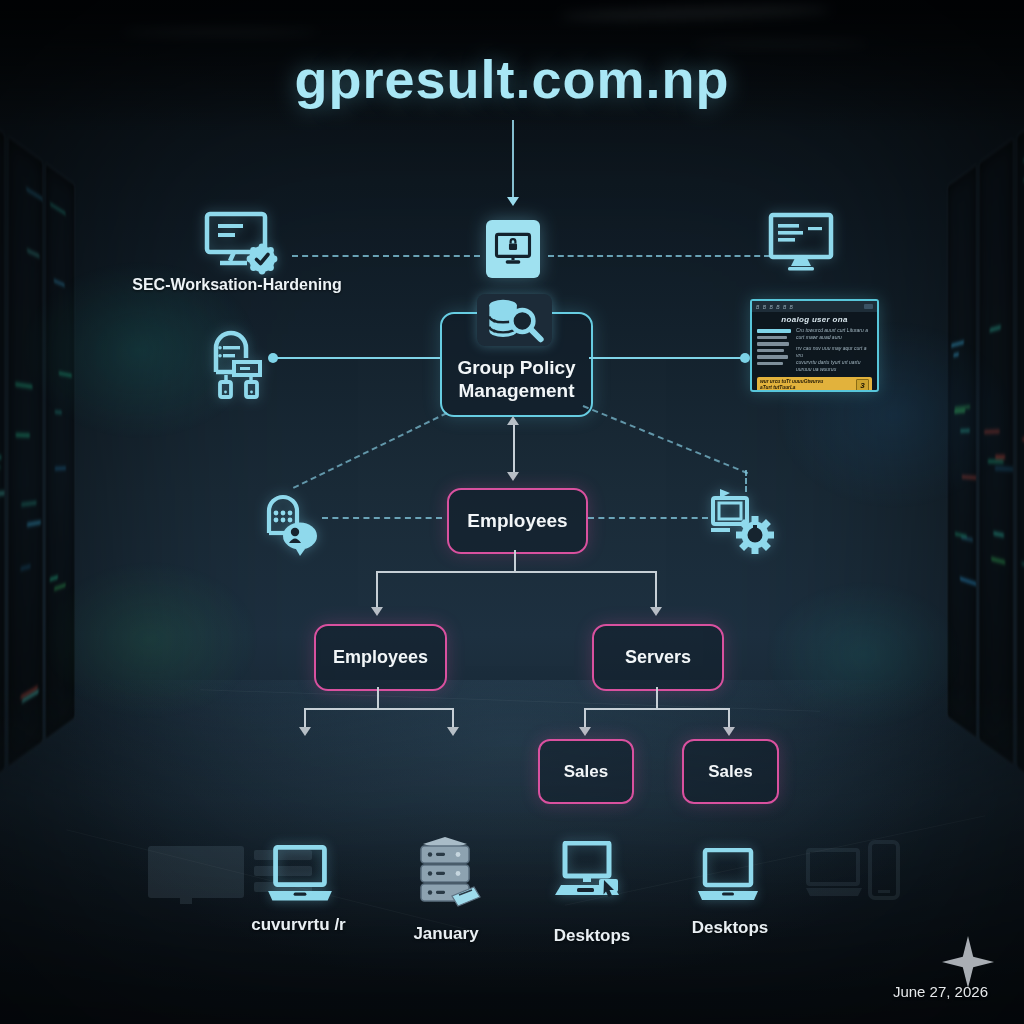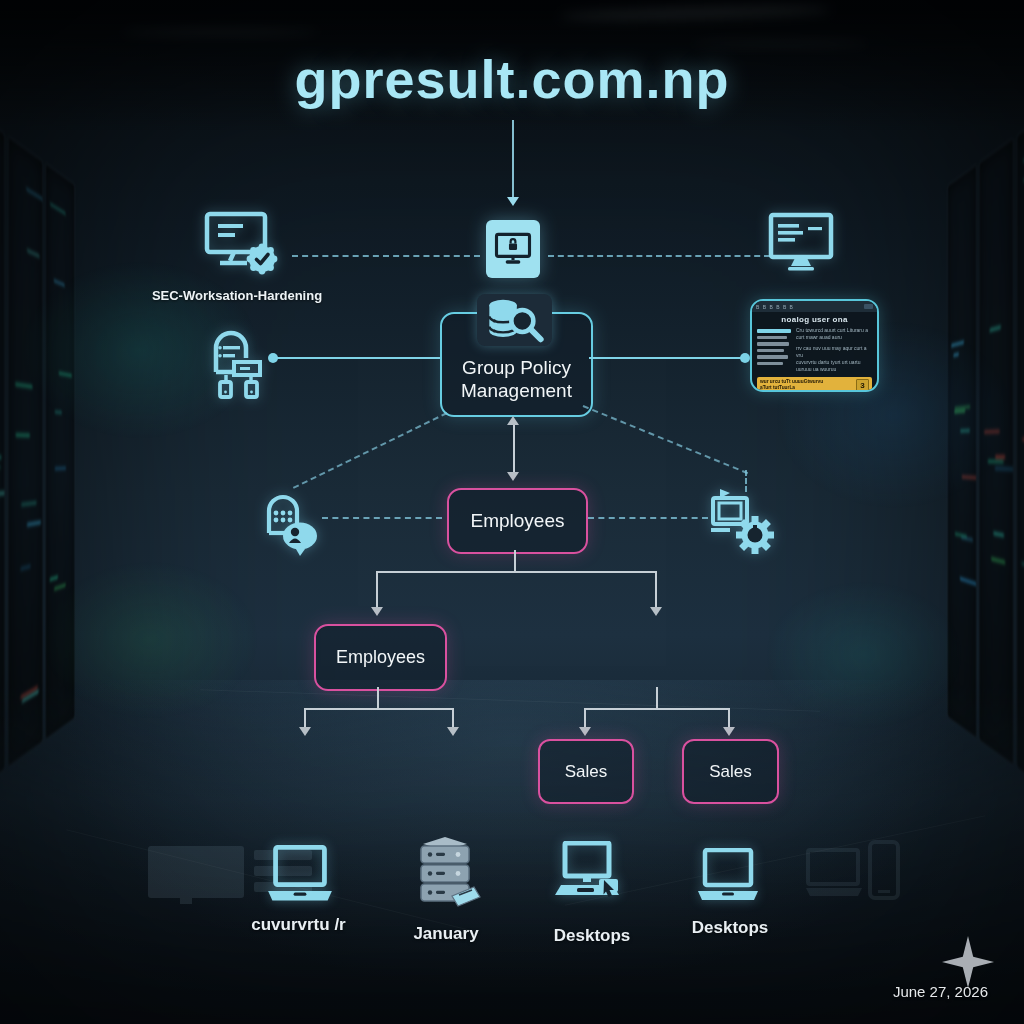--- a/index.html
+++ b/index.html
@@ -24,42 +24,42 @@
     background:radial-gradient(ellipse at 50% 18%,rgba(70,106,132,.28),rgba(0,0,0,0) 62%),
                linear-gradient(180deg,rgba(28,45,58,0),rgba(26,42,55,.4) 35%,rgba(9,15,21,.85) 100%);}
   .seam{position:absolute;height:1px;background:rgba(210,230,240,.05);z-index:3;}
   .vig{position:absolute;inset:0;box-shadow:inset 0 0 240px 70px rgba(0,0,0,.62);z-index:5;pointer-events:none;}
   
   .dg{position:absolute;inset:0;z-index:10;}
   .title{left:0;right:0;top:48px;text-align:center;font-size:54px;font-weight:700;color:#a9e7f5;
     letter-spacing:1px;text-shadow:0 0 22px rgba(120,210,235,.4);}
   .lbl{color:#edf3f6;font-weight:700;text-shadow:0 1px 3px rgba(0,0,0,.6);}
   .box{border-radius:14px;background:rgba(15,28,40,.5);display:flex;flex-direction:column;align-items:center;
-    justify-content:center;color:#f2f6f8;font-weight:400;text-align:center;}
+    justify-content:center;color:#f2f6f8;font-weight:700;text-align:center;}
   .box.cyan{border:2.5px solid #67cde2;box-shadow:0 0 18px rgba(100,205,228,.22);}
   .box.pink{border:2.5px solid #d9519f;box-shadow:0 0 18px rgba(217,81,159,.24);}
   .dash-h{border-top:2px dashed rgba(130,198,220,.78);height:0;}
   .dash-v{border-left:2px dashed rgba(130,198,220,.78);width:0;}
   .dash-diag{border-top:2px dashed rgba(130,198,220,.7);height:0;transform-origin:left center;}
   .solid-h{height:2px;background:#7fd4e8;}
   .dot{width:10px;height:10px;border-radius:50%;background:#7fd4e8;}
   .tree-v{width:2px;background:#c6cfd6;}
   .tree-h{height:2px;background:#c6cfd6;}
   .arr{width:0;height:0;border-left:6px solid transparent;border-right:6px solid transparent;border-top:9px solid #b6bfc6;}
   .arr-up{width:0;height:0;border-left:6px solid transparent;border-right:6px solid transparent;border-bottom:9px solid #b6bfc6;}
   .arr-cyan{border-top-color:#9adcee;}
   .vline-cyan{width:2px;background:rgba(154,220,238,.85);}
   .vline-gray{width:2px;background:#c6cfd6;}
   .icon-cyan{color:#8fd9ec;filter:drop-shadow(0 0 6px rgba(120,210,235,.35));}
   .chip{background:#9fe1f0;border-radius:6px;box-shadow:0 0 18px rgba(130,215,240,.35);
     display:flex;align-items:center;justify-content:center;}
   .gpm-icon-wrap{background:#1c2b38;border-radius:8px;display:flex;align-items:center;justify-content:center;}
   
-  .panel{background:rgba(13,22,30,.94);border:2px solid #58c6da;border-radius:13px;
-    box-shadow:0 0 16px rgba(90,200,220,.28);overflow:hidden;color:#a8bac5;}
+  .panel{background:rgba(13,22,30,.94);border:2px solid #58c6da;border-radius:3px;
+    box-shadow:0 0 16px rgba(90,200,220,.28);overflow:hidden;color:#a8bac5;font-style:italic;}
   .p-chrome{height:11px;background:rgba(32,46,58,.95);display:flex;align-items:center;
     justify-content:space-between;padding:0 4px;font-size:5px;color:#93a8b4;letter-spacing:1px;}
   .p-chrome-btn{width:9px;height:5px;background:#3a5264;border-radius:1px;}
   .p-title{text-align:center;font-size:8px;font-weight:700;color:#d8e5ec;margin-top:3px;letter-spacing:.3px;}
   .p-body{display:flex;gap:5px;padding:3px 5px 1px;}
   .p-bars{width:34px;display:flex;flex-direction:column;gap:3px;margin-top:2px;}
   .p-bar{height:3.5px;background:#7e8f9b;border-radius:1px;}
   .p-bar.active{background:#7fd4e8;}
   .p-bars .p-bar:nth-child(2){width:88%;} .p-bars .p-bar:nth-child(3){width:95%;}
   .p-bars .p-bar:nth-child(4){width:80%;} .p-bars .p-bar:nth-child(5){width:92%;}
@@ -188,21 +188,21 @@
               <circle cx="0" cy="-12" r="3.4"></circle>
             <circle cx="8.5" cy="8.5" r="3.4"></circle>
               <circle cx="-8.5" cy="8.5" r="3.4"></circle>
               <circle cx="8.5" cy="-8.5" r="3.4"></circle>
               <circle cx="-8.5" cy="-8.5" r="3.4"></circle>
           </g>
           <polyline points="-5.5,0.5 -1.5,4.5 6,-4.5" fill="none" stroke="#14222c" stroke-width="3.6" stroke-linecap="round" stroke-linejoin="round"></polyline>
         </g>
       </svg>
     </div>
-    <div class="abs lbl" style="left:117px;top:288px;width:240px;text-align:center;font-size:13px;">SEC-Worksation-Hardening</div>
+    <div class="abs lbl" style="left:117px;top:276px;width:240px;text-align:center;font-size:16px;">SEC-Worksation-Hardening</div>
 
     <div class="abs icon-cyan" style="left:768px;top:212px;">
       <svg width="66" height="60" viewBox="0 0 66 60">
         <rect x="3" y="3" width="60" height="42" rx="2" fill="none" stroke="currentColor" stroke-width="4.5"></rect>
         <rect x="10" y="12" width="21" height="3.6" fill="currentColor"></rect>
         <rect x="10" y="19" width="25" height="3.6" fill="currentColor"></rect>
         <rect x="10" y="26" width="17" height="3.6" fill="currentColor"></rect>
         <rect x="40" y="15" width="14" height="3.2" fill="currentColor"></rect>
         <path d="M27 46 h12 l4 8 h-20 z" fill="currentColor"></path>
         <rect x="20" y="55" width="26" height="3.4" rx="1.5" fill="currentColor"></rect>
@@ -345,20 +345,23 @@
     <div class="abs tree-v" style="left:514px;top:550px;height:22px;"></div>
     <div class="abs tree-h" style="left:376px;top:571px;width:280px;"></div>
     <div class="abs tree-v" style="left:376px;top:571px;height:38px;"></div>
     <div class="abs tree-v" style="left:655px;top:571px;height:38px;"></div>
     <div class="abs arr" style="left:371px;top:607px;"></div>
     <div class="abs arr" style="left:650px;top:607px;"></div>
 
     <div class="abs box pink" style="left:314px;top:624px;width:129px;height:63px;font-size:18px;">
       <div>Employees</div>
     </div>
+    <div class="abs box pink" style="left:592px;top:624px;width:128px;height:63px;font-size:18px;">
+      <div>Servers</div>
+    </div>
 
     <div class="abs tree-v" style="left:377px;top:687px;height:22px;"></div>
     <div class="abs tree-h" style="left:304px;top:708px;width:149px;"></div>
     <div class="abs tree-v" style="left:304px;top:708px;height:20px;"></div>
     <div class="abs tree-v" style="left:452px;top:708px;height:20px;"></div>
     <div class="abs arr" style="left:299px;top:727px;"></div>
     <div class="abs arr" style="left:447px;top:727px;"></div>
 
     <div class="abs tree-v" style="left:656px;top:687px;height:22px;"></div>
     <div class="abs tree-h" style="left:584px;top:708px;width:145px;"></div>

